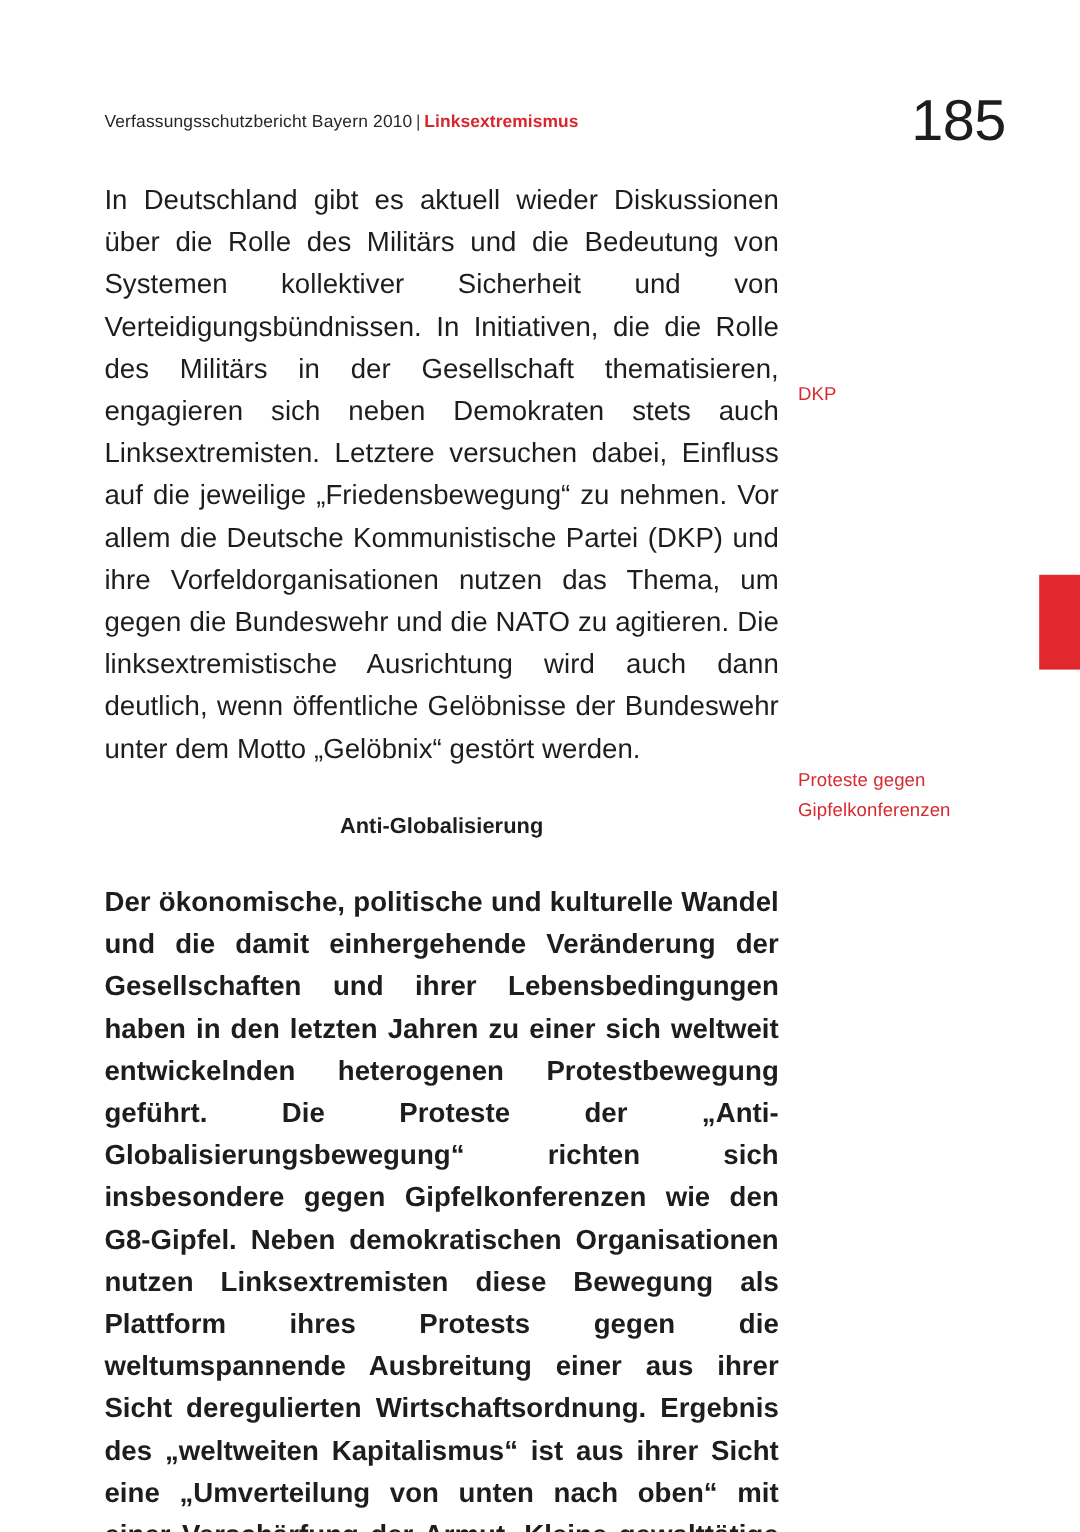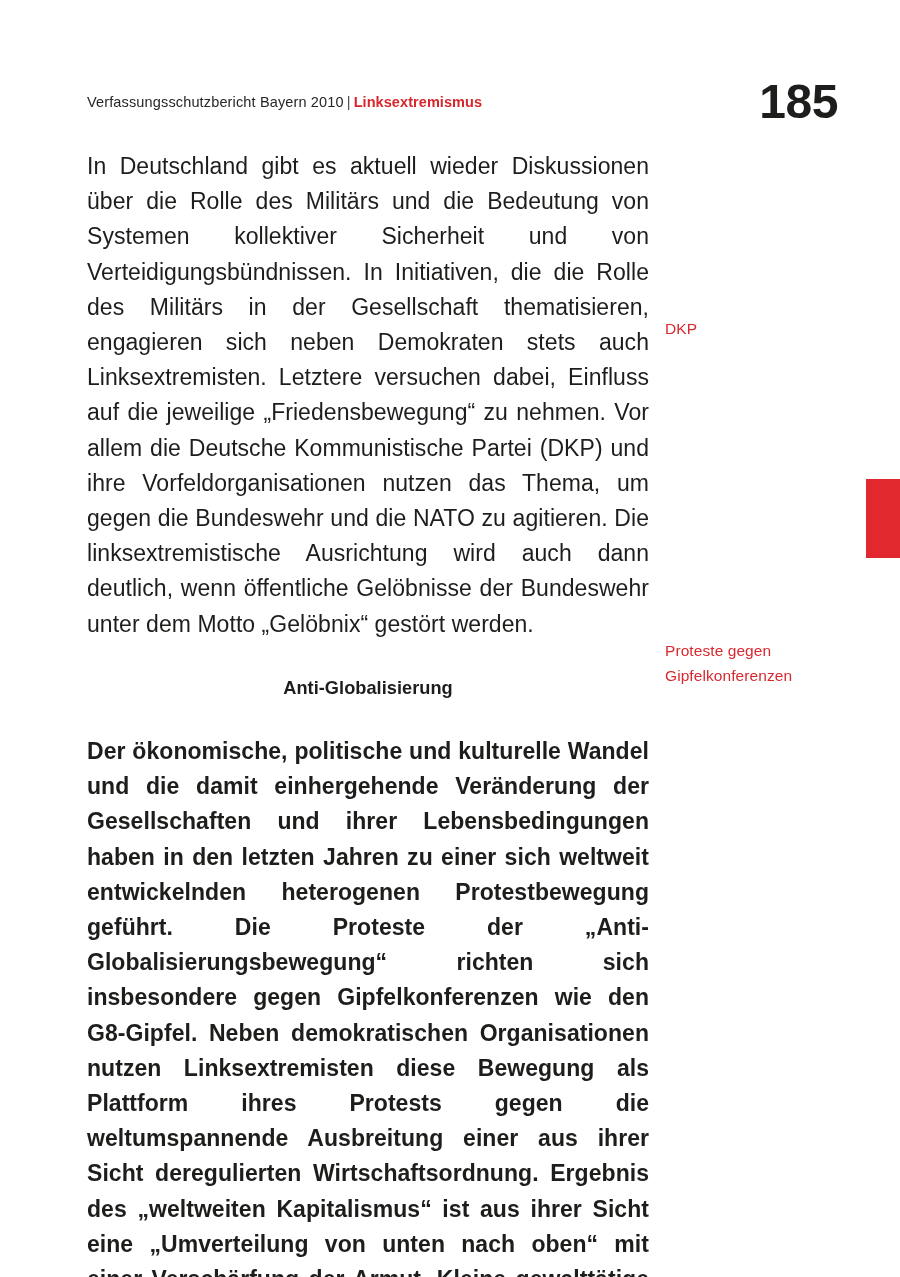--- a/index.html
+++ b/index.html
@@ -40,21 +40,21 @@
     letter-spacing: 0.005em;
   }
 
   
   .folio {
     position: absolute;
     right: 62px;
     top: 40px;
     font-size: 48px;
     line-height: 52px;
-    font-weight: bold;
+    font-weight: normal;
     color: #1d1d1b;
     letter-spacing: -0.01em;
   }
 
   
   .edge-tab {
     position: absolute;
     left: 866px;
     top: 443px;
     width: 40px;

